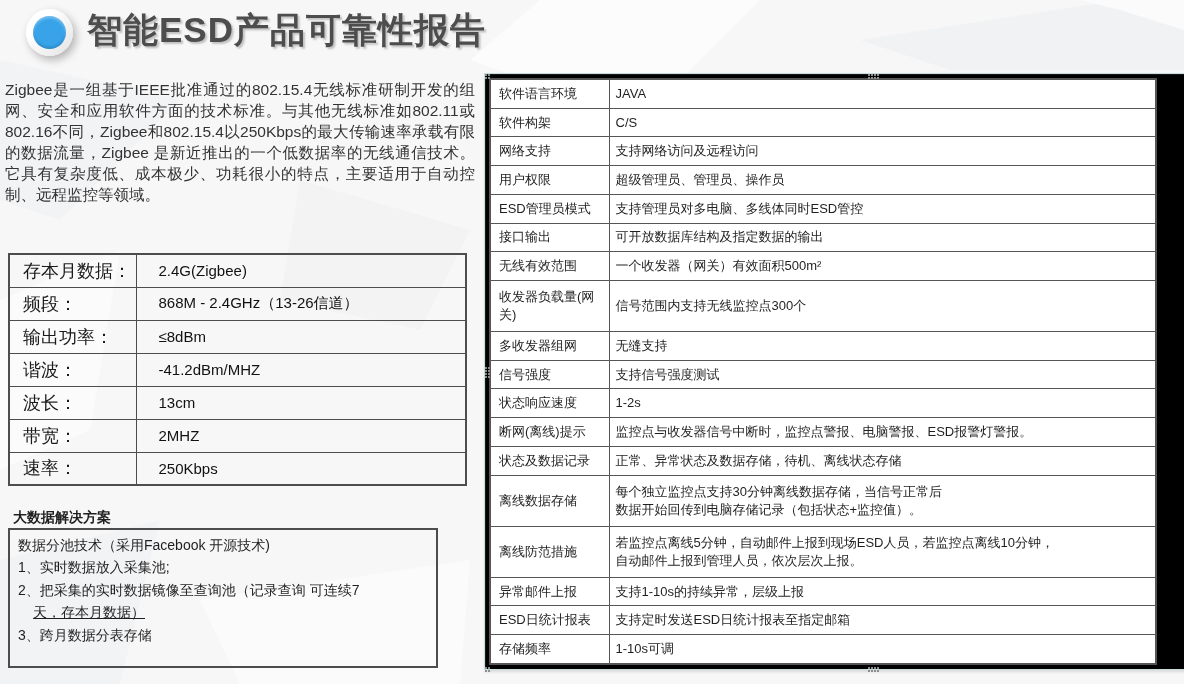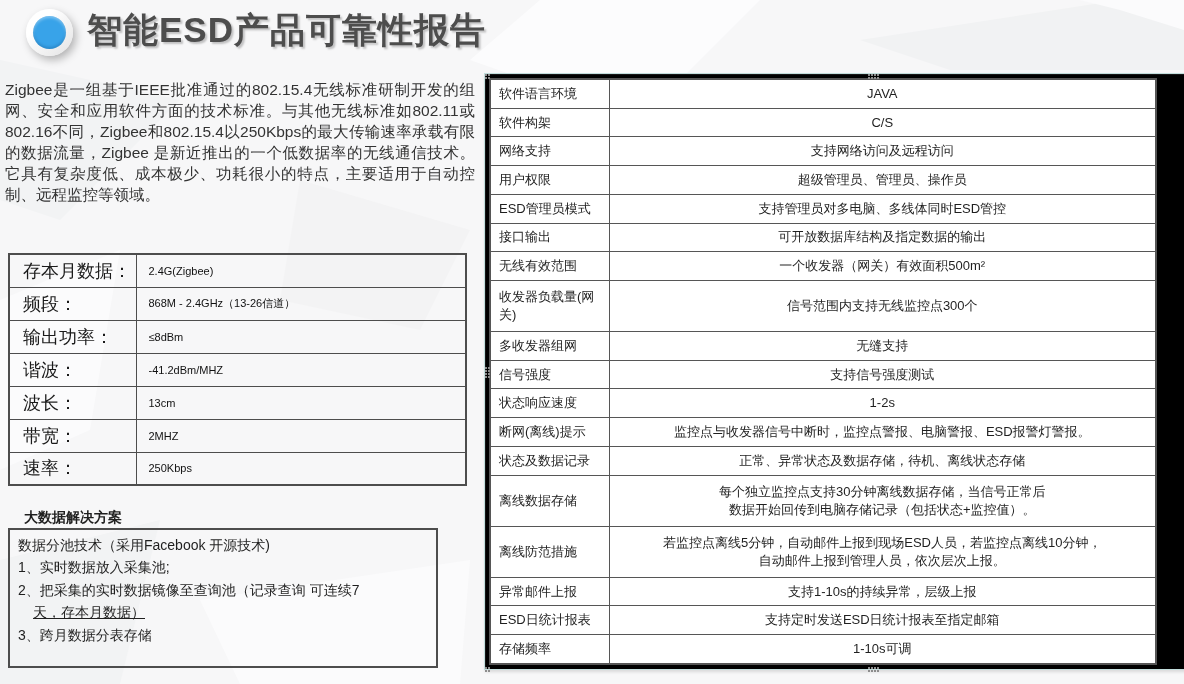--- a/index.html
+++ b/index.html
@@ -36,45 +36,45 @@
 
   
   .tbl { display:table; border-collapse:collapse; }
   .tr  { display:table-row; }
   .td  { display:table-cell; vertical-align:middle; }
 
   
   .spec { position:absolute; left:8px; top:253px; width:459px; border:2.5px solid #4d4d4d; background:transparent; }
   .spec .td { border:1.5px solid #4d4d4d; height:33px; }
   .spec .label { width:127px; font-size:18px; color:#1a1a1a; padding-left:13px; }
-  .spec .value { font-size:11px; color:#111; padding-left:12px; }
-
-  
-  .bd-heading { position:absolute; left:24px; top:509px; font-size:14px; font-weight:600; color:#1f1f1f; }
+  .spec .value { font-size:15px; color:#111; padding-left:22px; }
+
+  
+  .bd-heading { position:absolute; left:13px; top:509px; font-size:14px; font-weight:600; color:#1f1f1f; }
   .bd-box {
     position:absolute; left:8px; top:528px; width:430px; height:140px;
     border:2px solid #4d4d4d; padding:4px 8px 8px 8px; background:transparent;
   }
   .bd-box .line { font-size:14px; line-height:22.4px; color:#1f1f1f; white-space:nowrap; }
   .bd-box .line.indent { padding-left:15px;text-decoration:underline; }
 
   
   .sel-frame {
     position:absolute; left:484px; top:73px; width:778px; height:597px;
     background:#000000;
     box-shadow:inset 0 0 0 1px #c3dedd, inset 1px 1px 1px rgba(255,255,255,0.9), 1px 2px 3px rgba(0,0,0,0.12);
   }
   .ftbl {
     position:absolute; left:5px; top:5px;
     width:668px; height:587px; background:#ffffff;
     border:2px solid #565656; table-layout:fixed;
   }
   .ftbl .td { border:1px solid #565656; font-size:13px; color:#1f1f1f; padding:2px 6px; }
   .ftbl .label { width:119px; padding-left:8px; }
-  .ftbl .value { white-space:pre-line; line-height:18px;text-align:center; }
+  .ftbl .value { white-space:pre-line; line-height:18px; }
 
   
   .handle { position:absolute; color:#8d8d8d; }
   .dots { display:block; width:2px; height:2px; background:currentColor; }
   .c-dots .dots { box-shadow:3px 0 currentColor, 0 3px currentColor, 3px 3px currentColor; }
   .h-dots .dots { box-shadow:3px 0 currentColor,6px 0 currentColor,9px 0 currentColor,
                   0 3px currentColor,3px 3px currentColor,6px 3px currentColor,9px 3px currentColor; }
   .v-dots .dots { box-shadow:0 3px currentColor,0 6px currentColor,0 9px currentColor,
                   3px 0 currentColor,3px 3px currentColor,3px 6px currentColor,3px 9px currentColor; }
   .hn  { left:50%; top:0;  transform:translateX(-6px); padding:1px; }

